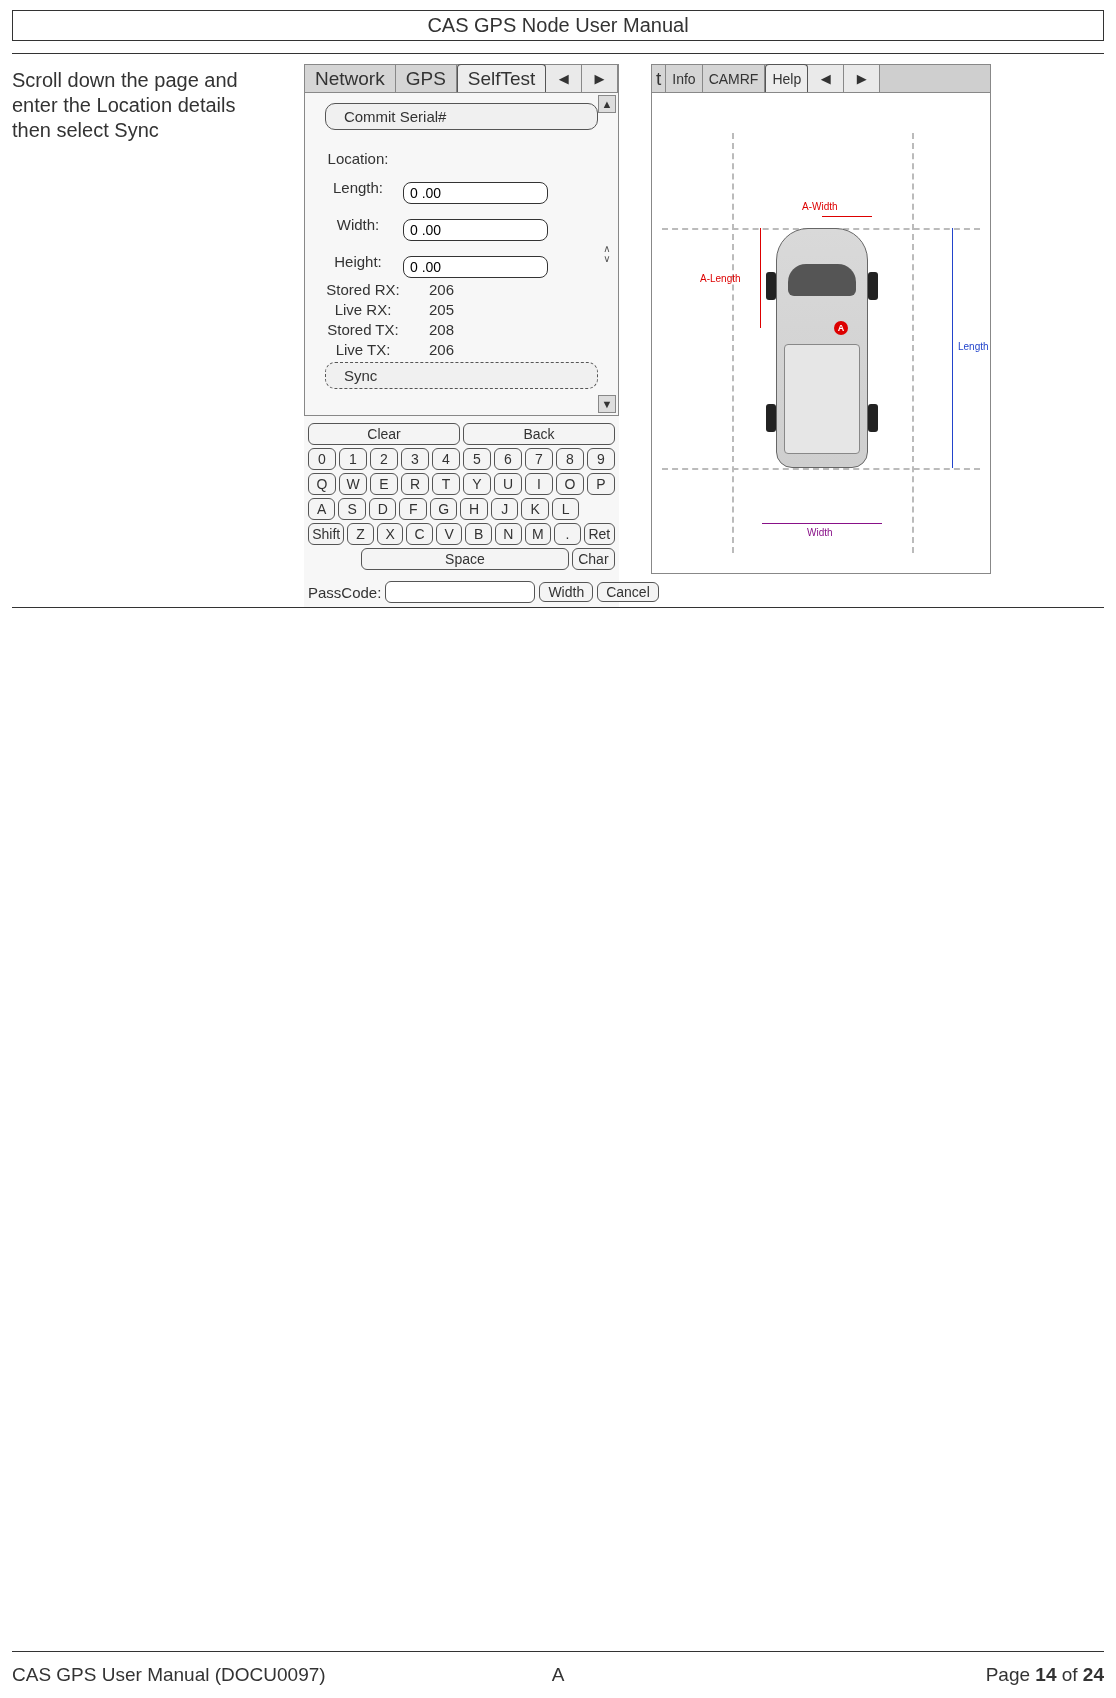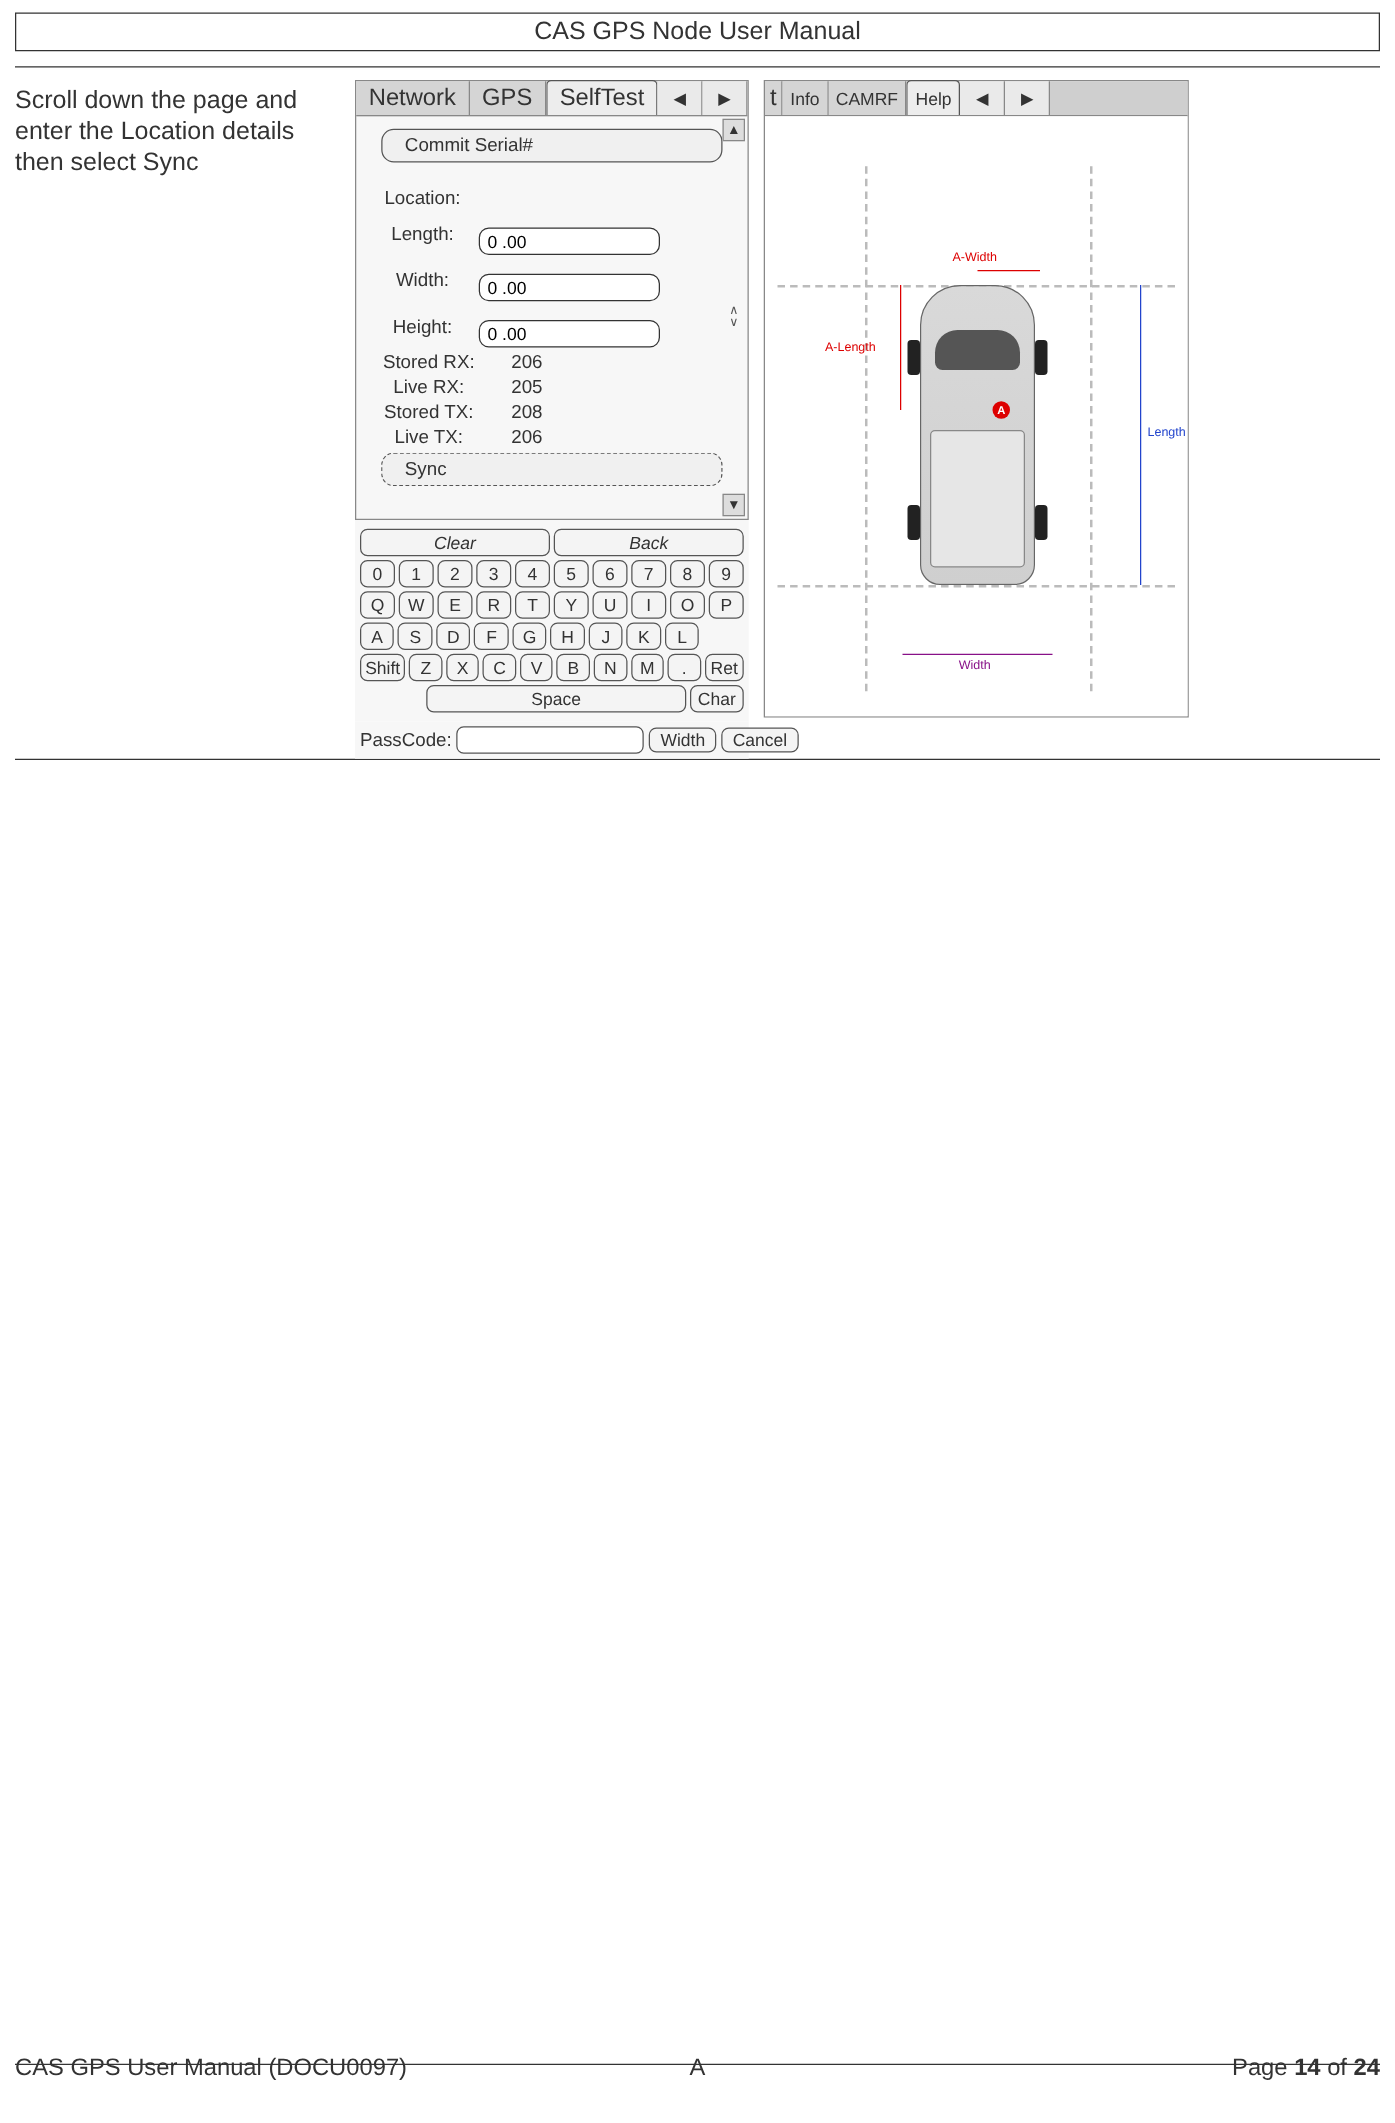--- a/index.html
+++ b/index.html
@@ -19,21 +19,21 @@
     font-size: 20px;
   }
   .hr-under-title {
     border: none;
     border-top: 1px solid #333;
     margin: 12px 12px 0 12px;
   }
   .content-row {
     display: flex;
     padding: 10px 12px 0 12px;
-    gap: 12px;
+    gap: 32px;
   }
   .instruction-col {
     width: 260px;
     font-size: 20px;
     line-height: 1.25;
     padding-top: 4px;
   }
   .screenshot-col {
     width: 315px;
     font-size: 15px;
@@ -122,21 +122,21 @@
   .key {
     flex: 1;
     border: 1px solid #555;
     border-radius: 6px;
     text-align: center;
     padding: 2px 0;
     font-size: 14px;
     background:#f4f4f4;
     min-width: 0;
   }
-  .key.wide { flex: 5; font-style: italic; }
+  .key.wide { flex: 5; }
   .key.med { flex: 1.4; }
   .key.med2 { flex: 1.2; }
   .passrow {
     display: flex;
     align-items: center;
     gap: 4px;
     padding: 4px;
     font-size: 15px;
     background:#f7f7f7;
   }
@@ -237,21 +237,21 @@
     border-top: 1px solid #333;
   }
   .hr-under-content {
     border: none;
     border-top: 1px solid #333;
     margin: 0 12px;
   }
   .footer {
     position: absolute;
     left: 12px; right: 12px;
-    bottom: 32px;
+    bottom: 12px;
     display: flex;
     justify-content: space-between;
     font-size: 19px;
   }
   .footer .center { position:absolute; left:50%; transform:translateX(-50%);}
 </style>
 </head>
 <body>
 
 <div class="page-title-bar">CAS GPS Node User Manual</div>

